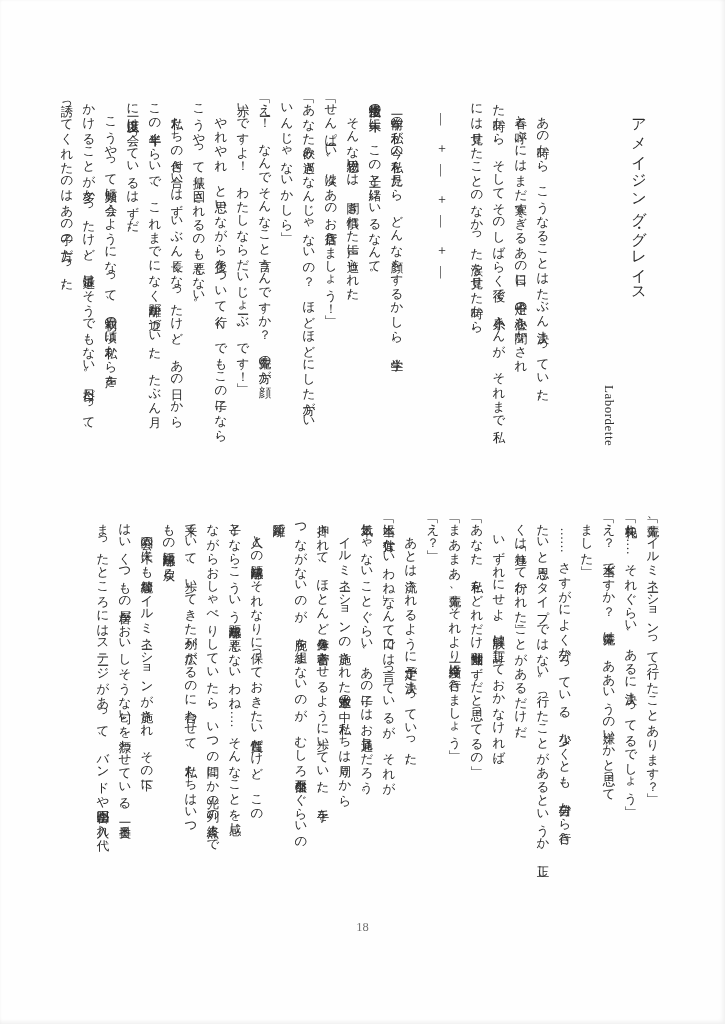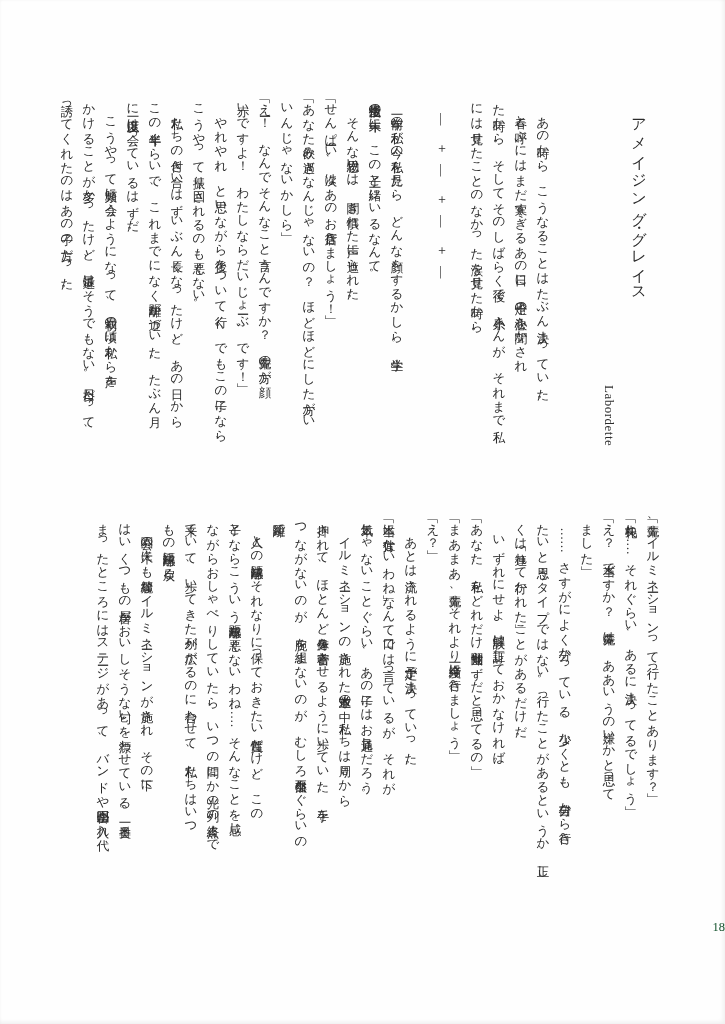--- a/index.html
+++ b/index.html
@@ -51,23 +51,23 @@
     letter-spacing: 13px;
     padding-top: 18px;
     margin-right: 13px;
     margin-left: 23px;
   }
   .page-number {
     position: absolute;
     left: 0;
     right: 0;
     top: 920px;
-    text-align: right;
+    text-align: center;
     font-size: 12.5px;
-    color: #14532d;
+    color: #737373;
   }
   .cols { display: contents; }
 </style>
 </head>
 <body>
 
 <div class="page">
 
   <div class="band band-upper">
     <p class="tcol title">アメイジング・グレイス</p>

